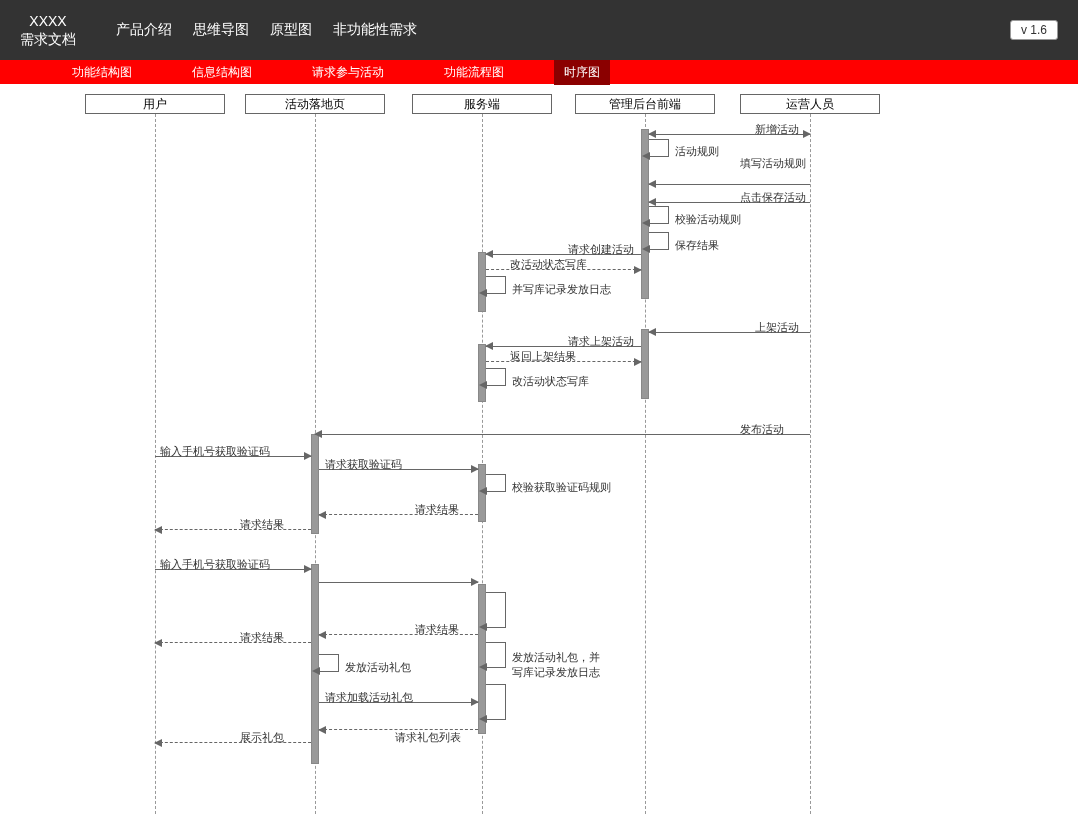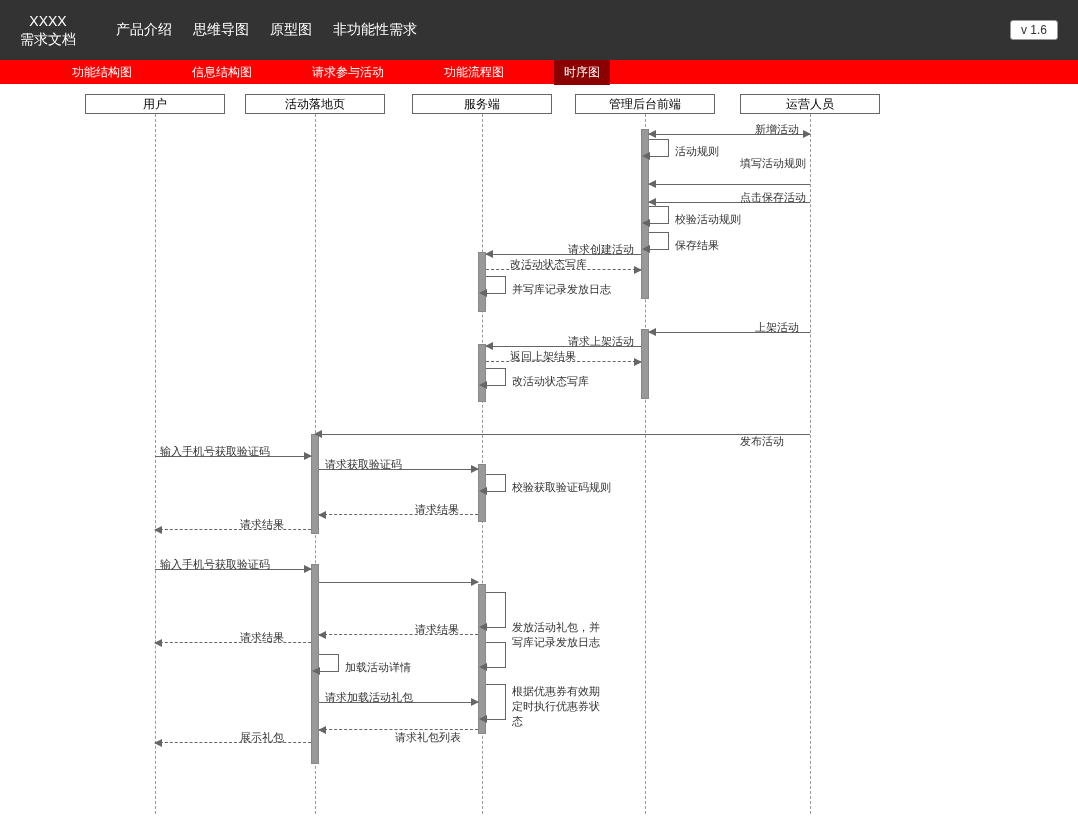--- a/index.html
+++ b/index.html
@@ -113,21 +113,21 @@
   <div class="arrow left" style="left:486px; top:262px; width:155px"></div>
   <div class="msg" style="left:568px; top:250px">请求上架活动</div>
 
   <div class="arrow dashed" style="left:486px; top:277px; width:155px"></div>
   <div class="msg" style="left:510px; top:265px">返回上架结果</div>
 
   <div class="self-arrow" style="left:486px; top:284px; height:18px"></div>
   <div class="msg" style="left:512px; top:290px">改活动状态写库</div>
 
   <div class="arrow left" style="left:315px; top:350px; width:495px"></div>
-  <div class="msg" style="left:740px; top:350px">发布活动</div>
+  <div class="msg" style="left:740px; top:338px">发布活动</div>
 
   <div class="arrow" style="left:155px; top:372px; width:156px"></div>
   <div class="msg" style="left:160px; top:360px">输入手机号获取验证码</div>
 
   <div class="arrow" style="left:319px; top:385px; width:159px"></div>
   <div class="msg" style="left:325px; top:373px">请求获取验证码</div>
 
   <div class="self-arrow" style="left:486px; top:390px; height:18px"></div>
   <div class="msg" style="left:512px; top:396px">校验获取验证码规则</div>
 
@@ -144,27 +144,26 @@
 
   <div class="self-arrow" style="left:486px; top:508px; height:36px"></div>
 
   <div class="arrow dashed left" style="left:319px; top:550px; width:159px"></div>
   <div class="msg" style="left:415px; top:538px">请求结果</div>
 
   <div class="arrow dashed left" style="left:155px; top:558px; width:156px"></div>
   <div class="msg" style="left:240px; top:546px">请求结果</div>
 
   <div class="self-arrow" style="left:486px; top:558px; height:26px"></div>
-  <div class="msg" style="left:512px; top:536px; width:90px; white-space:normal">发放活动礼包，并写库记录发放日志</div>
+  <div class="msg" style="left:512px; top:566px; width:90px; white-space:normal">发放活动礼包，并写库记录发放日志</div>
 
   <div class="self-arrow" style="left:319px; top:570px; height:18px"></div>
-  <div class="msg" style="left:345px; top:576px">加载活动详情</div>
+  <div class="msg" style="left:345px; top:576px">发放活动礼包</div>
 
   <div class="self-arrow" style="left:486px; top:600px; height:36px"></div>
-  <div class="msg" style="left:512px; top:600px; width:90px; white-space:normal">根据优惠券有效期定时执行优惠券状态</div>
 
   <div class="arrow" style="left:319px; top:618px; width:159px"></div>
   <div class="msg" style="left:325px; top:606px">请求加载活动礼包</div>
 
   <div class="arrow dashed left" style="left:319px; top:645px; width:159px"></div>
   <div class="msg" style="left:395px; top:646px">请求礼包列表</div>
 
   <div class="arrow dashed left" style="left:155px; top:658px; width:156px"></div>
   <div class="msg" style="left:240px; top:646px">展示礼包</div>
 </div>

